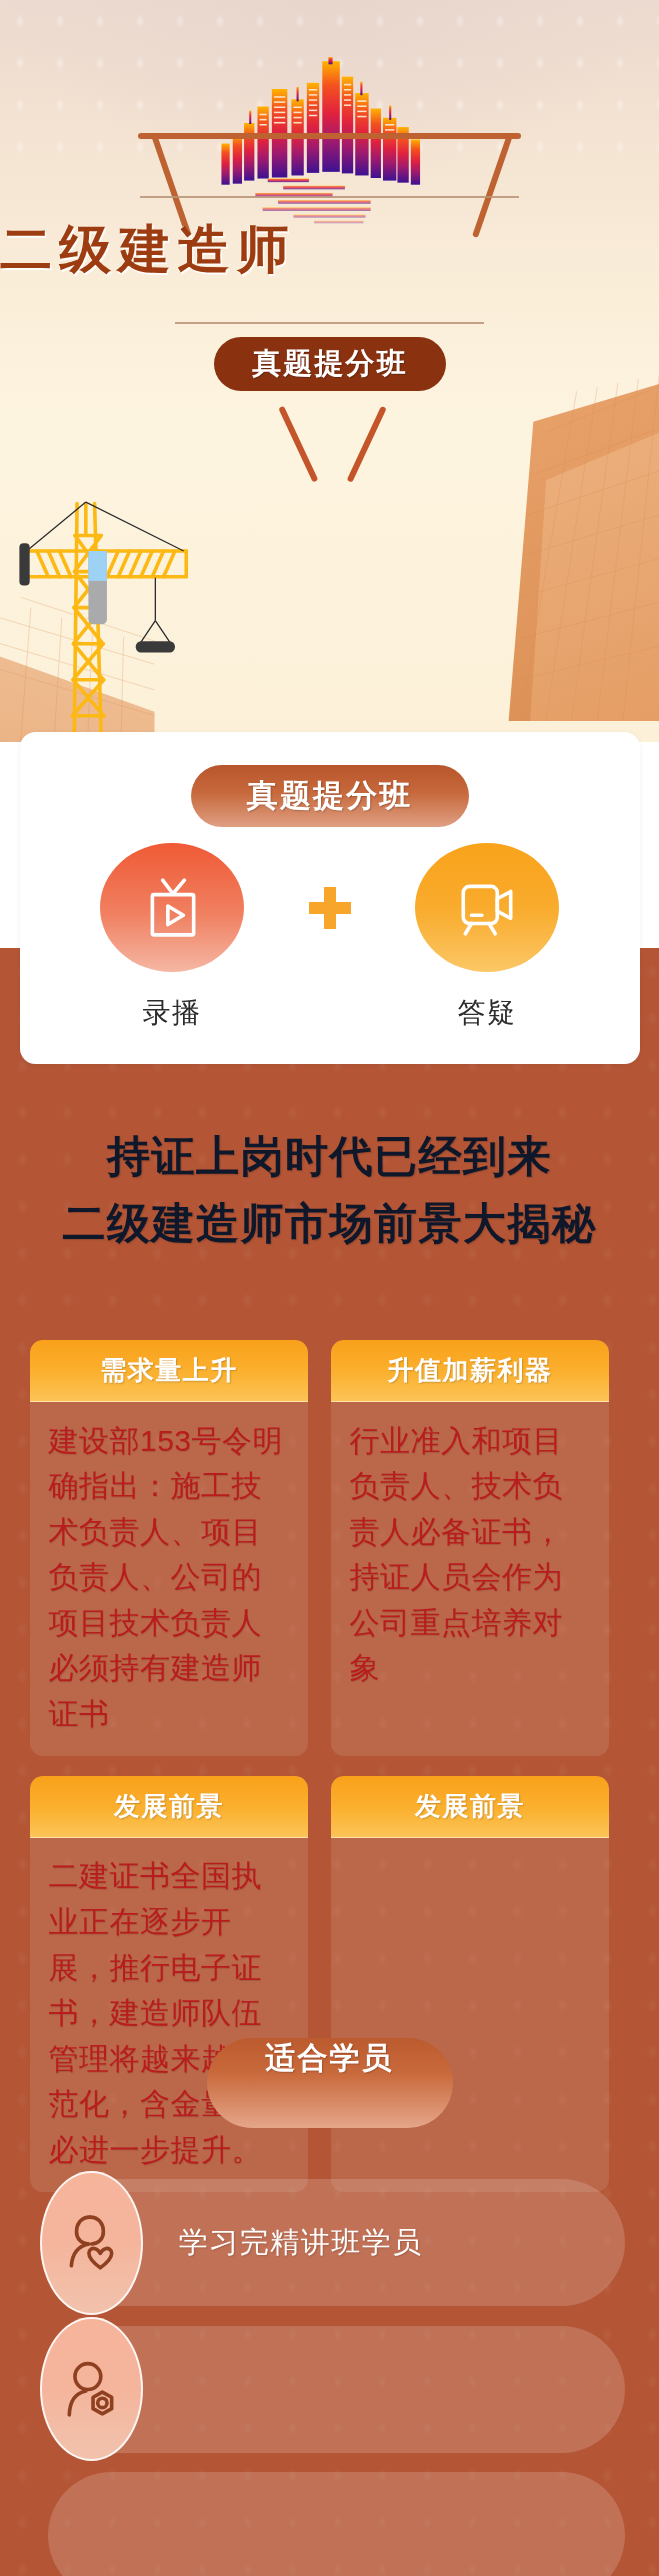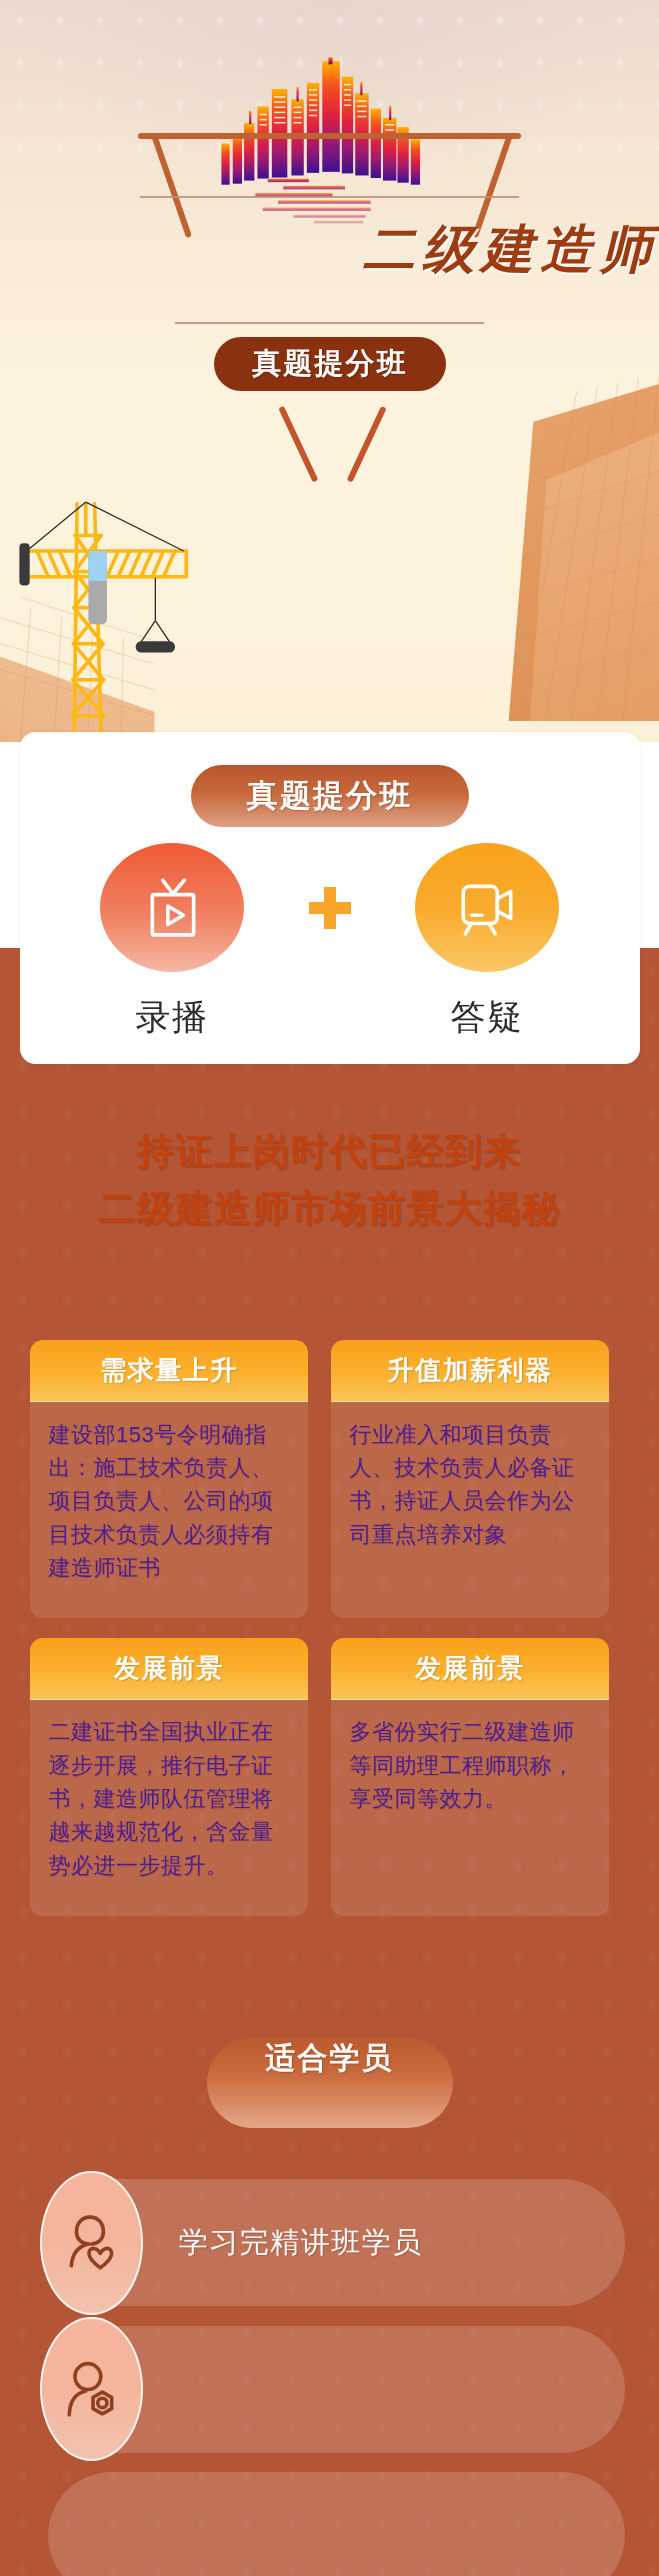--- a/index.html
+++ b/index.html
@@ -56,28 +56,27 @@
   }
   .chev.l { left:278px; top:407px; height:82px; transform-origin:top center; transform: rotate(-25deg); }
   .chev.r { left:381px; top:407px; height:82px; transform-origin:top center; transform: rotate(25deg); }
 
   
   .skyline { position:absolute; left:206px; top:57px; width:247px; height:170px; }
 
   
   .hero-title {
     position:absolute; left:0; top:215px; width:659px;
-    text-align:right;
+    text-align:left;
     font-family: "DejaVu Serif", "Liberation Serif", serif;
     font-weight:700;
     font-size:52px;
     letter-spacing:7.2px;
     color:#9c3c10;
     text-shadow: 1.5px 1.5px 0 rgba(255,255,255,.85), -1px -0.5px 0 rgba(255,255,255,.6);
-    font-style: italic;
   }
   
   .hero-pill {
     position:absolute; left:214px; top:337px; width:232px; height:54px;
     background:#8a3210;
     border-radius:29px;
     display:flex; align-items:center; justify-content:center;
   }
   .hero-pill span {
     color:#fff; font-size:29px; font-weight:700; letter-spacing:2.1px;
@@ -130,21 +129,21 @@
   }
   .wc-item { width:144px; text-align:center; }
   .wc-oval {
     width:144px; height:129px; margin:0 auto;
     border-radius:50% / 50%;
     display:flex; align-items:center; justify-content:center;
   }
   .wc-oval.red    { background:linear-gradient(180deg,#ef5a35 0%, #f08061 55%, #f5b7a3 100%); }
   .wc-oval.yellow { background:linear-gradient(180deg,#f9a31b 0%, #f9ab2c 50%, #fbc766 100%); }
   .wc-label {
-    margin-top:21.6px; font-size:35px; font-weight:400; color:#2c2c2c; letter-spacing:1.5px;
+    margin-top:21.6px; font-size:28px; font-weight:400; color:#2c2c2c; letter-spacing:1.5px;
   }
   .wc-plus {
     width:57px; height:129px;
     display:flex; align-items:center; justify-content:center;
   }
   .plus-shape { position:relative; width:42px; height:42px; }
   .plus-shape::before, .plus-shape::after {
     content:""; position:absolute; background:#f7a52b;
   }
   .plus-shape::before { left:15px; top:0;  width:12.4px; height:42px; }
@@ -153,21 +152,21 @@
   
   .body-bg {
     position:absolute; left:0; top:948px; width:659px; height:1680px;
     background:#b45636;
     background-image: radial-gradient(ellipse 8.2px 11.3px at center, rgba(255,255,255,.055) 0%, rgba(255,255,255,0) 68%);
     background-size: 45px 47px;
   }
 
   .headlines { position:absolute; left:0; top:1123px; width:659px; text-align:center; z-index:3; }
   .headlines .hl {
-    color:#c2410c; font-size:37px; font-weight:700; letter-spacing:1.5px;
+    color:#0f172a; font-size:43px; font-weight:700; letter-spacing:1.5px;
     line-height:1.55;
     text-shadow:1px 1px 1.5px rgba(0,0,0,.18);
   }
 
   
   .cards {
     position:absolute; left:30px; top:1340px; width:600px;
     display:flex; flex-wrap:wrap; gap:19.6px 23px; z-index:3;
   }
   .icard {
@@ -185,21 +184,21 @@
   }
   .icard-head span {
     color:#fff; font-size:26px; font-weight:700; letter-spacing:1.5px;
     text-shadow:1px 1px 1.5px rgba(0,0,0,.18);
   }
   .icard-body {
     padding:15.5px 18.5px 19.6px 18.5px;
     min-height:216px;
   }
   .icard-body p {
-    color:#4c1d95; font-size:22px; line-height:1.52; letter-spacing:0.5px;
+    color:#b91c1c; font-size:30px; line-height:1.52; letter-spacing:0.5px;
     text-shadow:0.5px 0.5px 1px rgba(0,0,0,.12);
   }
 
   
   .suit-pill {
     position:absolute; left:50%; top:2038px; transform:translateX(-50%);
     width:246px; height:90px; border-radius:46px;
     background: linear-gradient(180deg,#bb5a2e 0%, #c96a3c 40%, #e5a68a 100%);
     display:flex; align-items:flex-start; justify-content:center; z-index:3;
   }
@@ -450,23 +449,20 @@
       </div>
       <div class="icard-body">
         <p>二建证书全国执业正在逐步开展，推行电子证书，建造师队伍管理将越来越规范化，含金量势必进一步提升。</p>
       </div>
     </div>
 
     <div class="icard">
       <div class="icard-head">
         <span>发展前景</span>
       </div>
-      <div class="icard-body">
-        <p>多省份实行二级建造师等同助理工程师职称，享受同等效力。</p>
-      </div>
     </div>
 
   </div>
 
   <div class="suit-pill">
     <span>适合学员</span>
   </div>
 
   <div class="suit-list">
 

